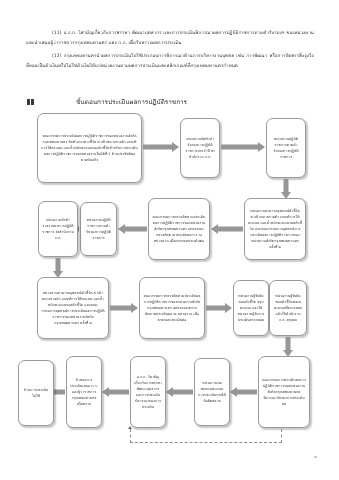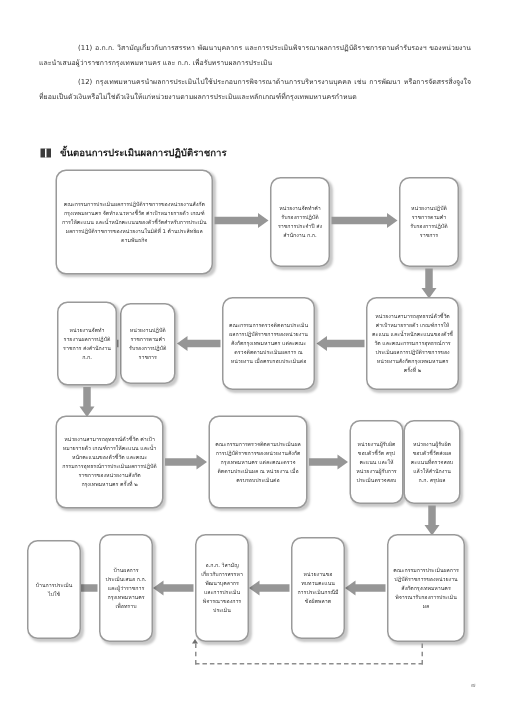--- a/index.html
+++ b/index.html
@@ -58,23 +58,24 @@
     content: "";
     position: absolute;
     left: 2.6px;
     top: 0;
     width: 1.2px;
     height: 6px;
     background: #ffffff;
   }
   .section-title {
     font-size: 6.4px;
-    font-weight: bold;
+    font-weight: normal;
     color: #1d1d1d;
     white-space: nowrap;
+    margin-left: 36px;
   }
 
   
   #flow {
     position: absolute;
     left: 0;
     top: 0;
     width: 339px;
     height: 480px;
   }

